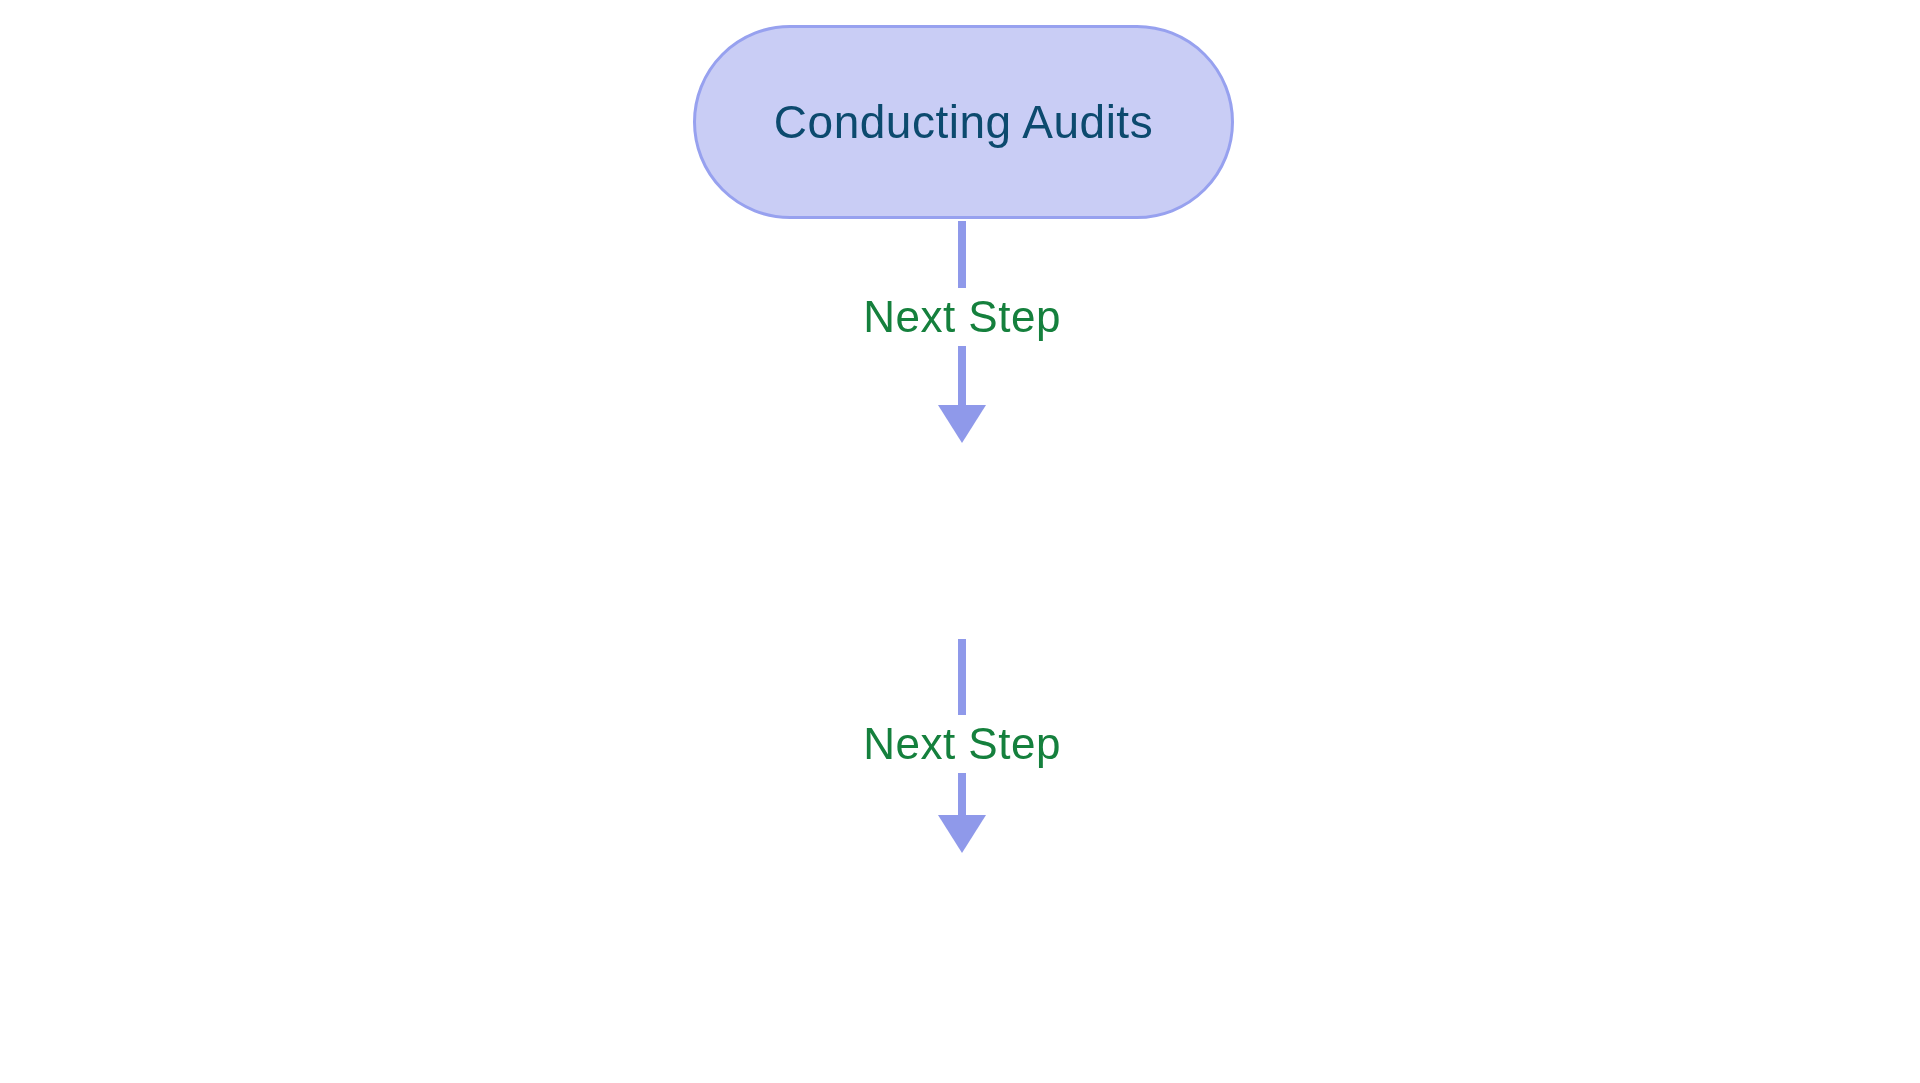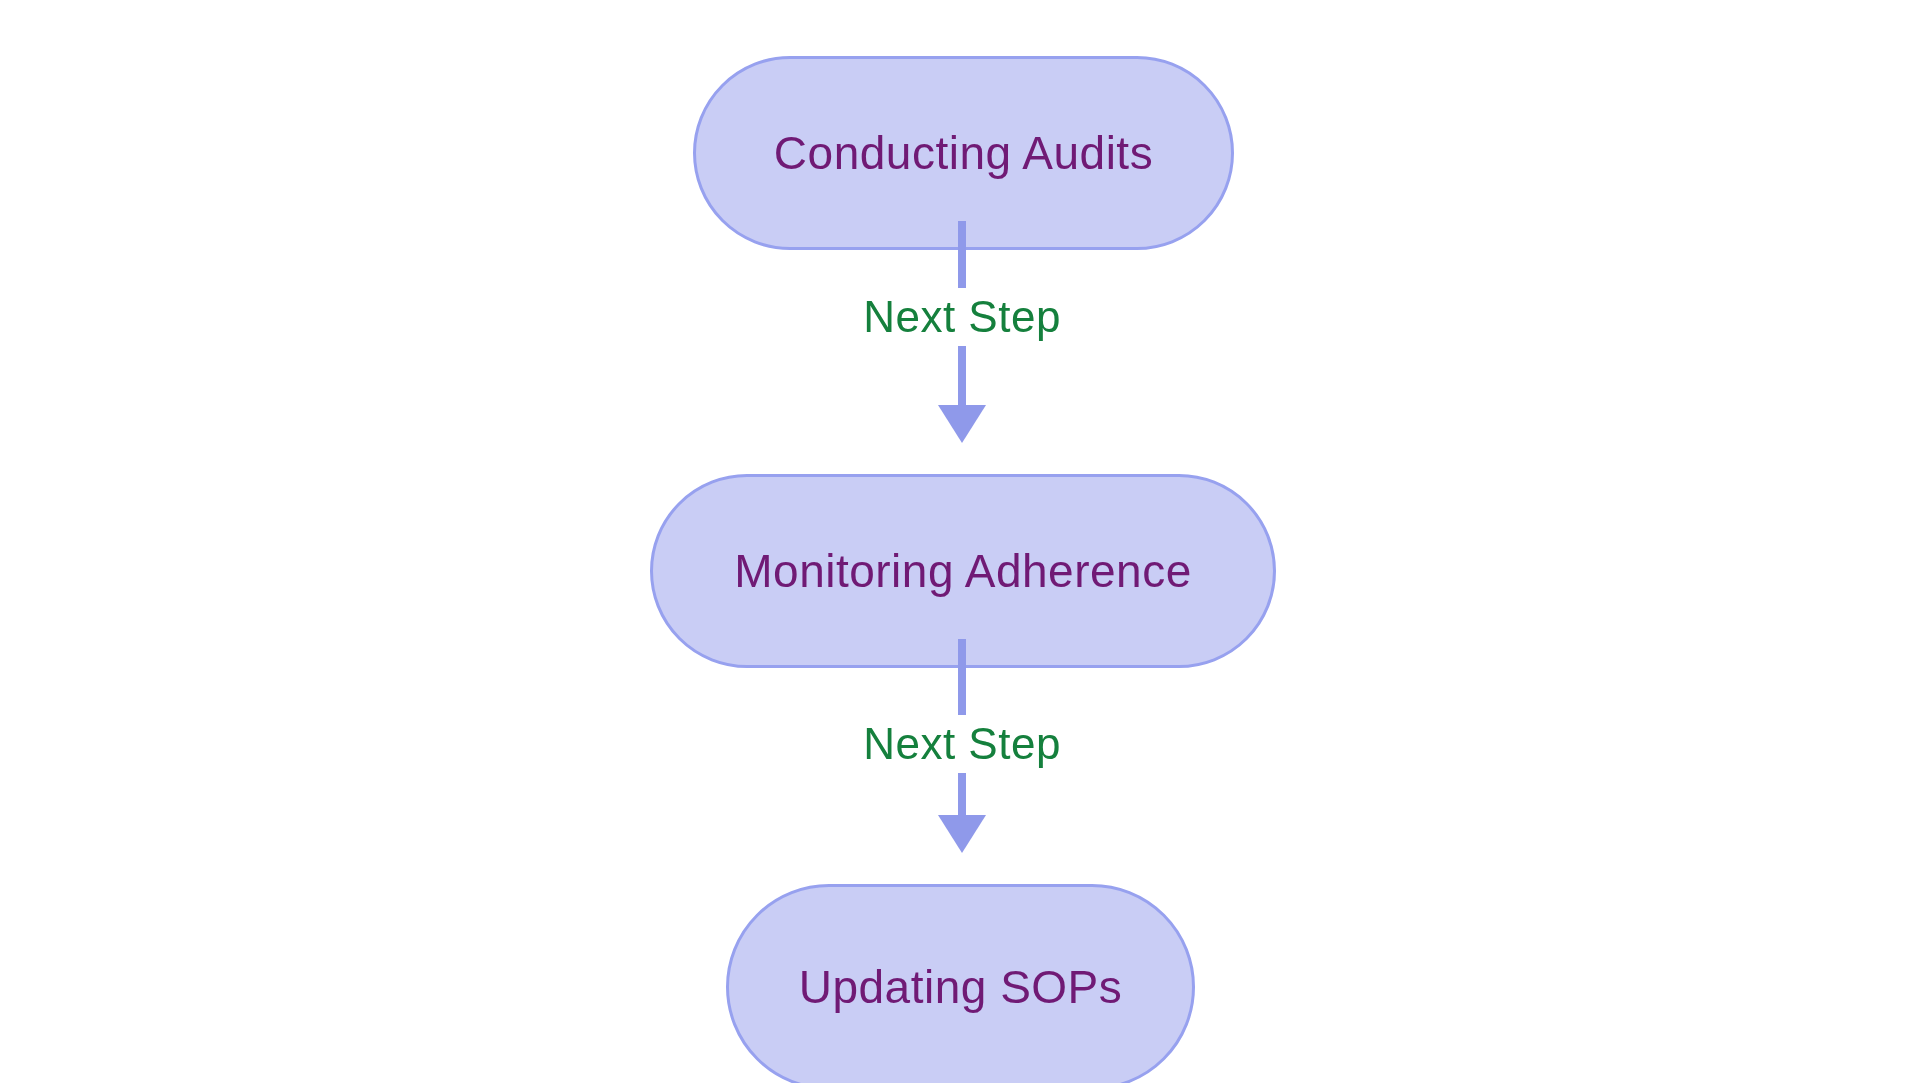--- a/index.html
+++ b/index.html
@@ -17,26 +17,25 @@
   }
   .node {
     position: absolute;
     box-sizing: border-box;
     background: #c9cdf5;
     border: 3px solid #97a1ef;
     border-radius: 999px;
     display: flex;
     align-items: center;
     justify-content: center;
-    color: #701a75;
+    color: #0c4a6e;
     font-size: 46px;
     font-weight: 400;
     letter-spacing: 0.5px;
     white-space: nowrap;
-    margin-top: 31px;
   }
   .node-1 { left: 693px; top: 25px;  width: 541px; height: 194px; }
   .node-2 { left: 650px; top: 443px; width: 626px; height: 194px; }
   .node-3 { left: 726px; top: 853px; width: 469px; height: 206px; }
 
   .edge-line {
     position: absolute;
     width: 8px;
     background: #8f99ea;
     left: 958px; 
@@ -77,25 +76,19 @@
 <div class="canvas">
 
   <div class="node node-1">
     <span>Conducting Audits</span>
   </div>
 
   <div class="edge-line edge-line-1"></div>
   <div class="arrowhead arrowhead-1"></div>
   <div class="edge-label edge-label-1">Next Step</div>
 
-  <div class="node node-2">
-    <span>Monitoring Adherence</span>
-  </div>
 
   <div class="edge-line edge-line-2"></div>
   <div class="arrowhead arrowhead-2"></div>
   <div class="edge-label edge-label-2">Next Step</div>
 
-  <div class="node node-3">
-    <span>Updating SOPs</span>
-  </div>
 
 </div>
 
 </body></html>

